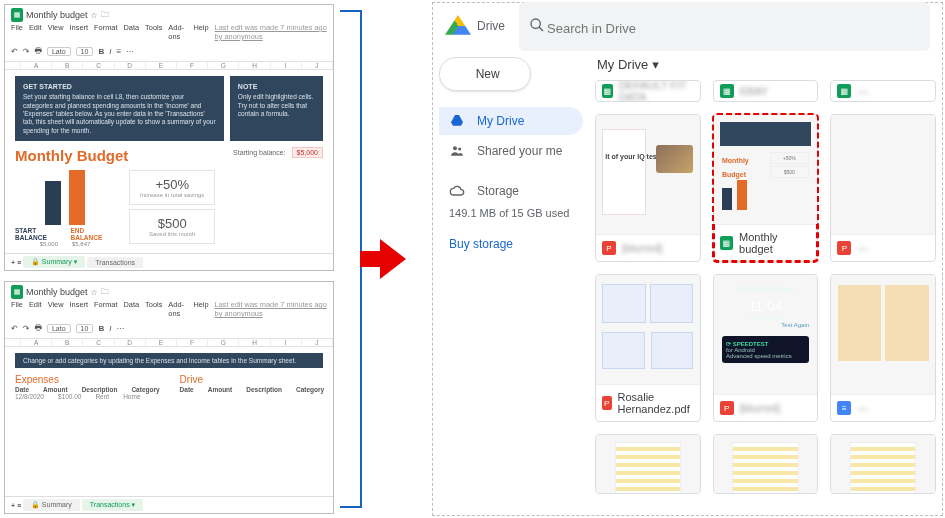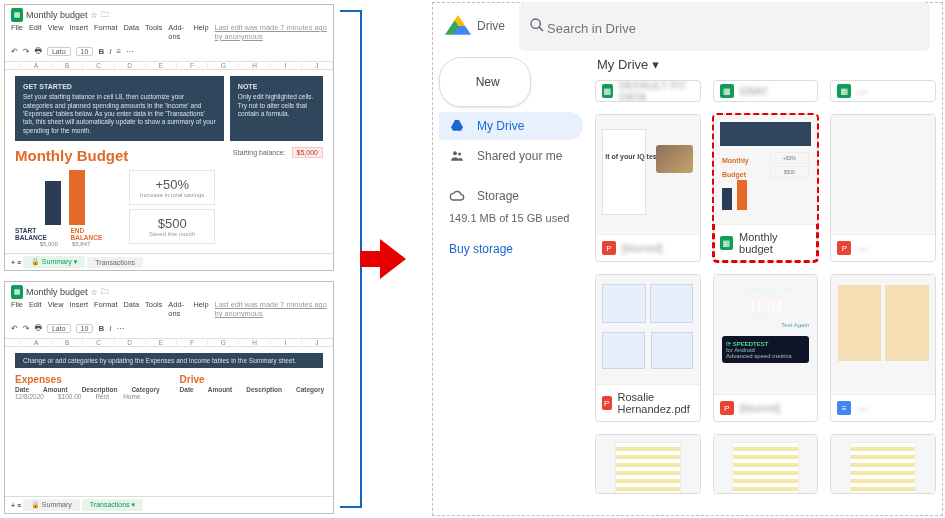--- a/index.html
+++ b/index.html
@@ -45,21 +45,21 @@
   .stat-box { border:1px solid #e4e4e4; text-align:center; padding:6px 10px; }
   .stat-big { font-size:13px; color:#555; }
   .stat-sml { font-size:6px; color:#999; }
 
   .sheet-tabs { display:flex; gap:2px; padding:2px 6px; border-top:1px solid #ddd; font-size:7px; align-items:center; }
   .sheet-tab { padding:2px 8px; background:#f1f1f1; border-radius:2px; color:#666; }
   .sheet-tab.active { background:#e6f4ea; color:#0f9d58; }
 
   .sheet2-bar { background:#30465d; color:#d8e2ea; padding:4px 8px; font-size:6.5px; }
   .two-cols { display:flex; gap:20px; }
-  .section-title { color:#e06b2a; font-weight:bold; font-size:10px; margin-bottom:1px; }
+  .section-title { color:#e06b2a; font-weight:normal; font-size:10px; margin-bottom:1px; }
   .tbl { font-size:6.5px; color:#555; }
   .tbl .hdr { font-weight:bold; display:flex; gap:14px; }
   .tbl .row { display:flex; gap:14px; color:#888; }
 
   
   .arrow-zone { position:absolute; left:340px; top:0; width:90px; height:518px; display:flex; align-items:center; justify-content:center; }
   .bracket { position:absolute; left:0; top:10px; bottom:10px; width:22px; border-right:2px solid #1565c0; border-top:2px solid #1565c0; border-bottom:2px solid #1565c0; }
   .big-arrow { position:relative; width:50px; height:40px; }
   .big-arrow .shaft { position:absolute; left:0; top:12px; width:24px; height:16px; background:#e60000; }
   .big-arrow .head { position:absolute; left:20px; top:0; width:0; height:0; border-top:20px solid transparent; border-bottom:20px solid transparent; border-left:26px solid #e60000; }
@@ -68,21 +68,21 @@
   .drive { position:absolute; left:432px; top:2px; right:2px; bottom:2px; border:1px dashed #bdbdbd; font-size:12px; color:#3c4043; display:flex; flex-direction:column; }
   .drive-top { display:flex; align-items:center; height:46px; padding:0 12px; gap:14px; }
   .drive-logo-mark { width:26px; height:22px; position:relative; }
   .drive-logo-mark::before { content:""; position:absolute; inset:0; background:
     conic-gradient(from 210deg, #34a853 0 120deg, #fbbc05 120deg 240deg, #4285f4 240deg 360deg);
     clip-path: polygon(50% 0%, 100% 90%, 0% 90%); }
   .drive-logo-text { font-size:12px; color:#5f6368; }
   .drive-search { flex:1; display:flex; align-items:flex-end; gap:2px; background:#f1f3f4; border-radius:6px; padding:15px 10px; color:#5f6368; }
   .drive-main { flex:1; display:flex; overflow:hidden; }
   .drive-side { width:156px; padding:8px 6px 0 6px; display:flex; flex-direction:column; gap:2px; font-size:12px; }
-  .new-btn { display:flex; align-items:center; gap:8px; border:1px solid #dadce0; border-radius:22px; padding:17px 16px; width:92px; box-shadow:0 1px 2px rgba(0,0,0,0.12); margin-bottom:3px; }
+  .new-btn { display:flex; align-items:center; gap:8px; border:1px solid #dadce0; border-radius:22px; padding:9px 16px; width:92px; box-shadow:0 1px 2px rgba(0,0,0,0.12); margin-bottom:14px; }
   .plus { font-size:20px; line-height:0; background:linear-gradient(45deg,#4285f4,#ea4335,#fbbc05,#34a853); -webkit-background-clip:text; color:transparent; }
   .side-item { display:flex; align-items:center; gap:12px; padding:6px 10px; border-radius:0 16px 16px 0; color:#5f6368; font-size:12px; }
   .side-item.active { background:#e8f0fe; color:#1967d2; }
   .side-item svg, .side-item .ic { width:16px; height:16px; flex:none; }
   .side-sep { height:8px; }
   .storage-line { font-size:11px; color:#5f6368; padding:0 10px; }
   .buy-link { font-size:12px; color:#1967d2; padding:6px 10px; }
 
   .drive-content { flex:1; display:flex; flex-direction:column; padding:4px 6px 0 6px; overflow:hidden; }
   .loc-bar { font-size:13px; color:#3c4043; padding:4px 2px 8px 2px; display:flex; align-items:center; gap:4px; }

